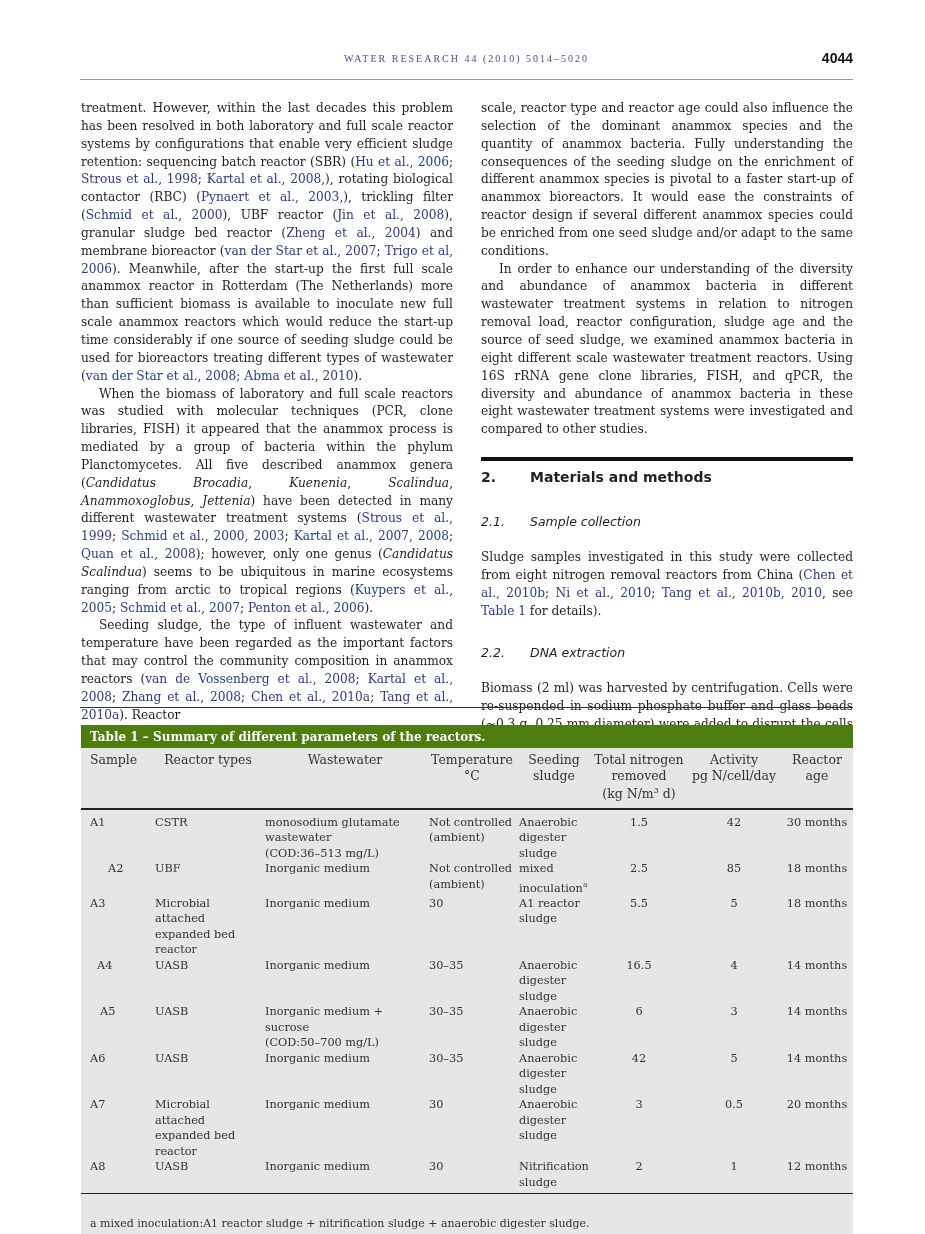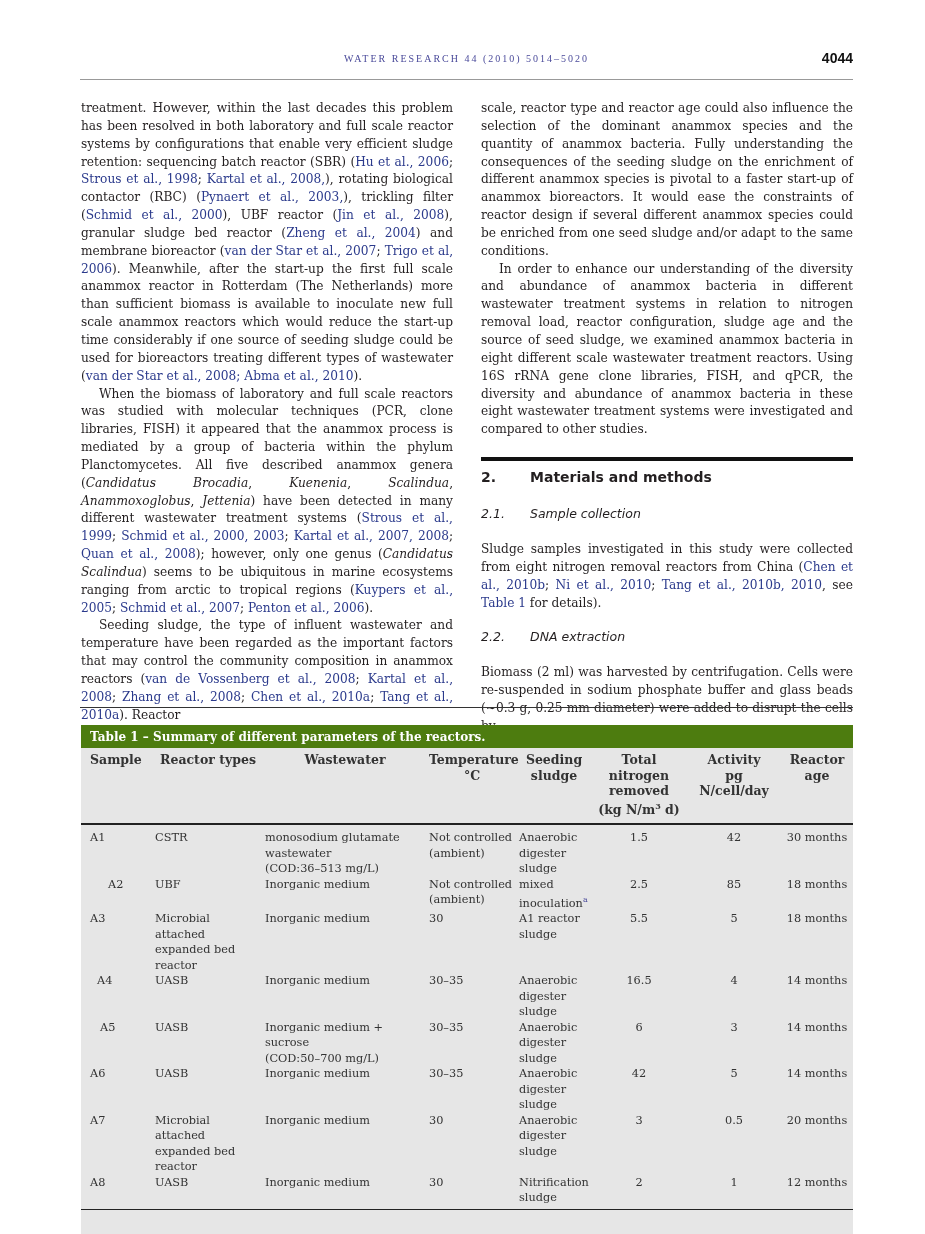--- a/index.html
+++ b/index.html
@@ -19,33 +19,33 @@
   .col-right { left: 481px; }
   .col p { margin: 0; }
   .col p.indent { text-indent: 18px; }
   .ref { color: #2b3a8c; }
   i { font-style: italic; }
 
   .sec-rule { height: 4px; background: #111; margin-top: 18px; }
   .sec-title { display: flex; font-family: "DejaVu Sans", "Liberation Sans", sans-serif;
                font-weight: bold; font-size: 14px; margin-top: 8px; height: 20px; }
   .sec-num { width: 49px; }
-  .subsec { display: flex; font-style: italic; font-size: 12.5px; margin-top: 16px; height: 18px;
+  .subsec { display: flex; font-style: italic; font-size: 12.5px; margin-top: 24px; height: 18px;
             font-family: "DejaVu Sans", "Liberation Sans", sans-serif; }
   .subsec-num { width: 49px; }
   .gap { height: 18px; }
 
   .table-rule { position: absolute; left: 80px; top: 707px; width: 773px; height: 1px; background: #333; }
   .table-wrap { position: absolute; left: 81px; top: 725px; width: 772px; background: #e6e6e6;
                 font-size: 11px; }
   .table-caption { background: #4d7c0f; color: #fff; font-weight: bold; font-size: 12px;
                    padding: 4px 9px; height: 15px; line-height: 16px;
                    font-family: "DejaVu Serif", serif; }
   table { border-collapse: collapse; width: 100%; table-layout: fixed; }
-  th { font-weight: bold; font-size: 12.5px; line-height: 15.5px; vertical-align: top;
+  th { font-weight: normal; font-size: 12.5px; line-height: 15.5px; vertical-align: top;
        padding: 4px 2px 6px; color: #333; text-align: center; }
   thead tr { border-bottom: 2px solid #222; }
   td { font-size: 11.3px; line-height: 15.5px; vertical-align: top; padding: 0 2px; color: #333; }
   tbody tr:first-child td { padding-top: 5px; }
   td.c { text-align: center; }
   tbody tr:last-child td { padding-bottom: 3px; }
   .tfoot { border-top: 1px solid #222; padding: 23px 9px 6px; font-size: 11px; color: #333;
            border-bottom: 2px solid #bbb; }
   sup { font-size: 8px; color: #4a4a9a; }
 </style>

